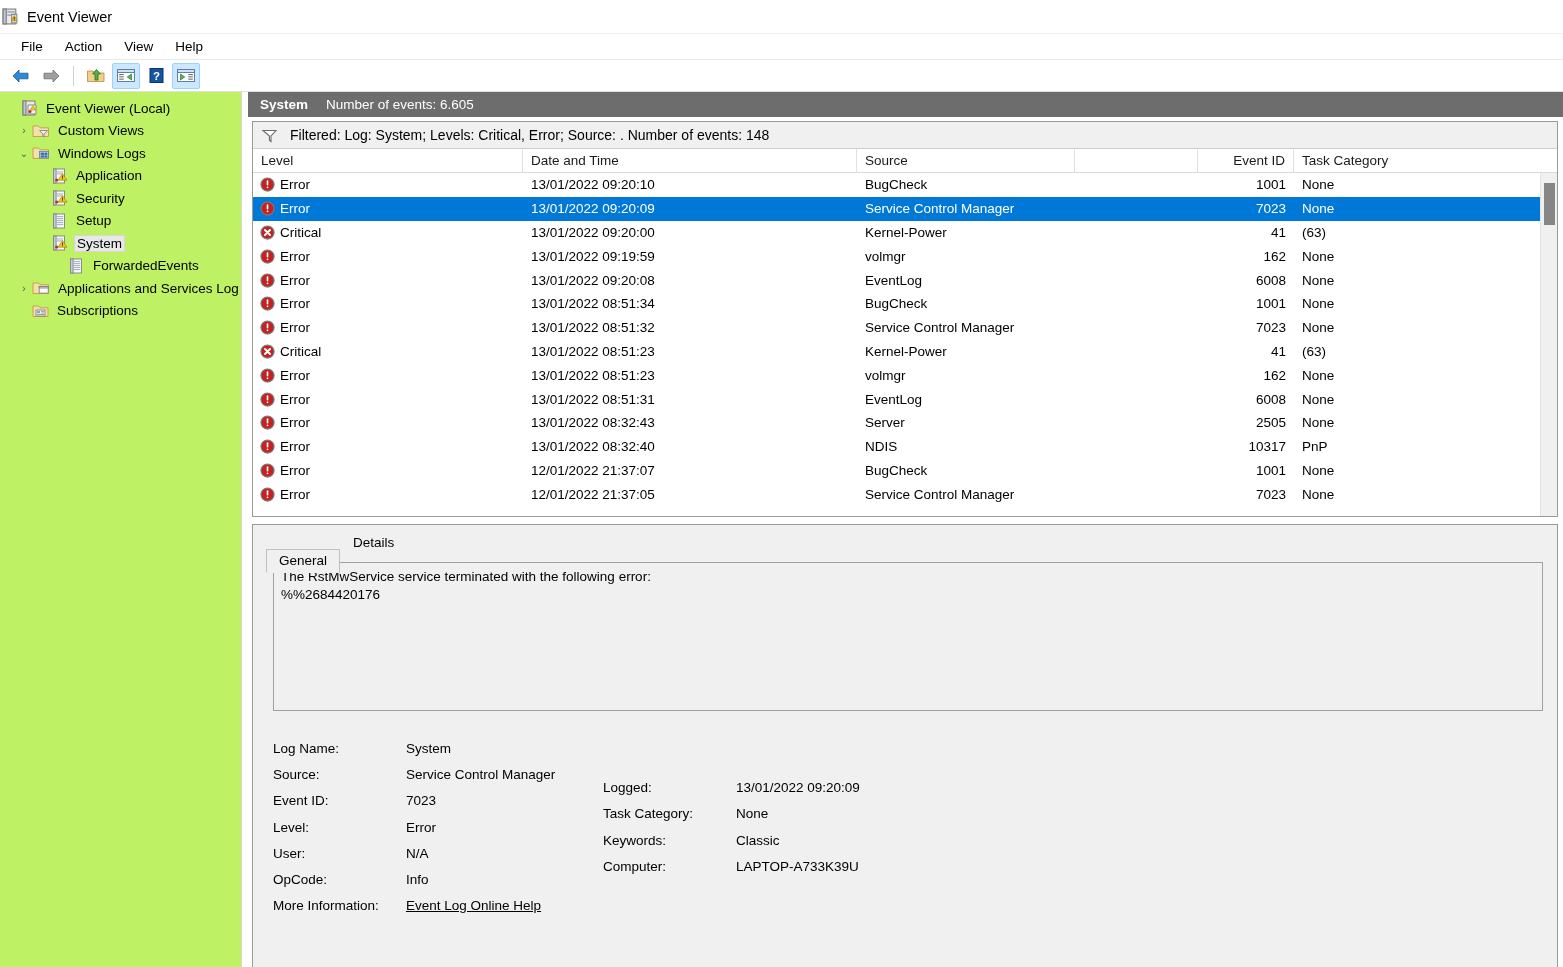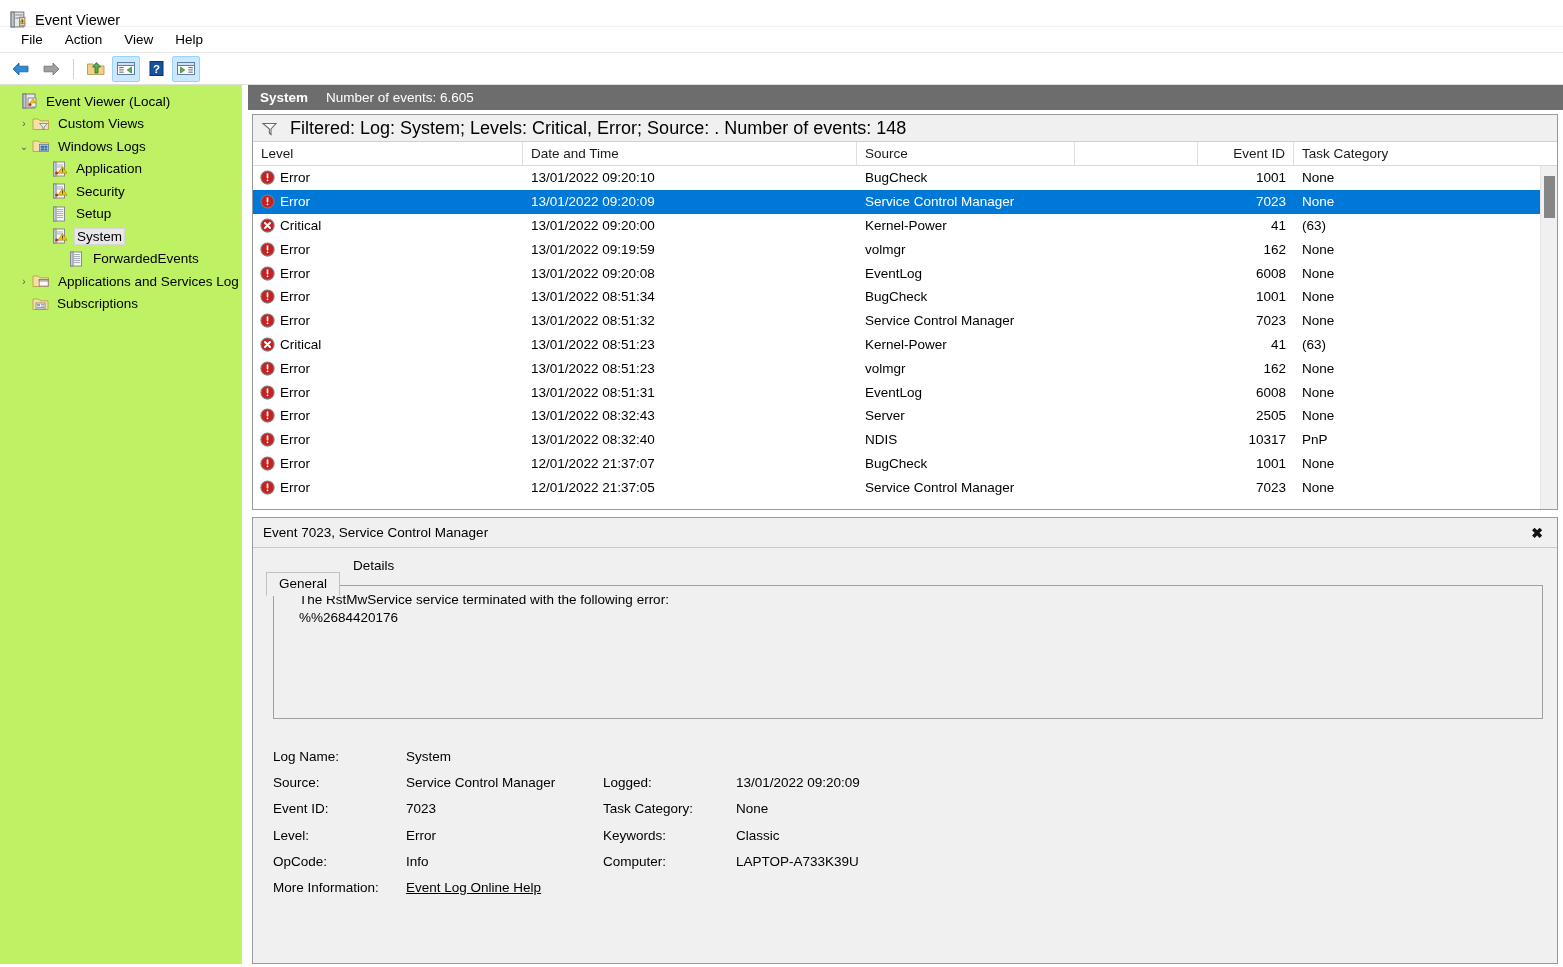--- a/index.html
+++ b/index.html
@@ -8,27 +8,26 @@
     width: 1563px; height: 967px;
     overflow: hidden;
     background: #ffffff;
     font-family: "Liberation Sans", sans-serif;
     font-size: 13.5px;
     color: #000000;
   }
 
   
   .titlebar {
-    height: 14px;
+    height: 34px;
     display: flex;
     align-items: center;
-    padding-left: 10px;
+    padding-left: 2px;
     background: #ffffff;
     border-bottom: 1px solid #f0f0f0;
-    margin-top: 13px;
   }
   .titlebar .app-icon { margin-right: 8px; display:flex; }
   .titlebar .app-title { font-size: 14.5px; color: #000; }
 
   
   .menubar {
     height: 26px;
     display: flex;
     align-items: center;
     padding-left: 10px;
@@ -135,21 +134,21 @@
     position: relative;
   }
 
   .filter-bar {
     height: 27px;
     background: #f0f0f0;
     border-bottom: 1px solid #cfcfcf;
     display: flex;
     align-items: center;
     padding-left: 8px;
-    font-size: 18px;
+    font-size: 14px;
     gap: 12px;
   }
 
   .grid-head {
     height: 24px;
     display: flex;
     background: #ffffff;
     border-bottom: 1px solid #d9d9d9;
     font-size: 13.5px;
     color: #1a1a1a;
@@ -263,24 +262,24 @@
   .tab-body {
     flex: 1 1 auto;
     padding: 8px 14px 0 20px;
     display: flex;
     flex-direction: column;
     min-height: 0;
     overflow: hidden;
   }
 
   .msg-box {
-    height: 134px;
+    height: 149px;
     border: 1px solid #a0a0a0;
     background: #f0f0f0;
-    padding: 5px 25px;
+    padding: 5px 7px;
     font-size: 13.5px;
     line-height: 18px;
     white-space: pre-wrap;
     overflow: hidden;
   }
 
   .meta {
     margin-top: 24px;
     display: flex;
     font-size: 13.5px;
@@ -800,25 +799,20 @@
           </div>
         <div class="vscroll">
           <div class="thumb"></div>
         </div>
       </div>
     </div>
 
     <div class="splitter-h"></div>
 
     <div class="detail-frame">
-      <div class="detail-title">
-        <span>Event 7023, Service Control Manager</span>
-        <span class="spacer"></span>
-        <span class="close-x">✖</span>
-      </div>
 
       <div class="tabs">
         <div class="tab active">General</div>
         <div class="tab">Details</div>
       </div>
 
       <div class="tab-body">
         <div class="msg-box">The RstMwService service terminated with the following error:
 %%2684420176</div>
 
@@ -832,20 +826,24 @@
               <span class="meta-label">Source:</span>
               <span class="meta-value">Service Control Manager</span>
             </div>
             <div class="meta-row">
               <span class="meta-label">Event ID:</span>
               <span class="meta-value">7023</span>
             </div>
             <div class="meta-row">
               <span class="meta-label">Level:</span>
               <span class="meta-value">Error</span>
+            </div>
+            <div class="meta-row">
+              <span class="meta-label">User:</span>
+              <span class="meta-value">N/A</span>
             </div>
             <div class="meta-row">
               <span class="meta-label">OpCode:</span>
               <span class="meta-value">Info</span>
             </div>
           </div>
 
           <div class="meta-col right">
             <div class="meta-row"></div>
             <div class="meta-row">

